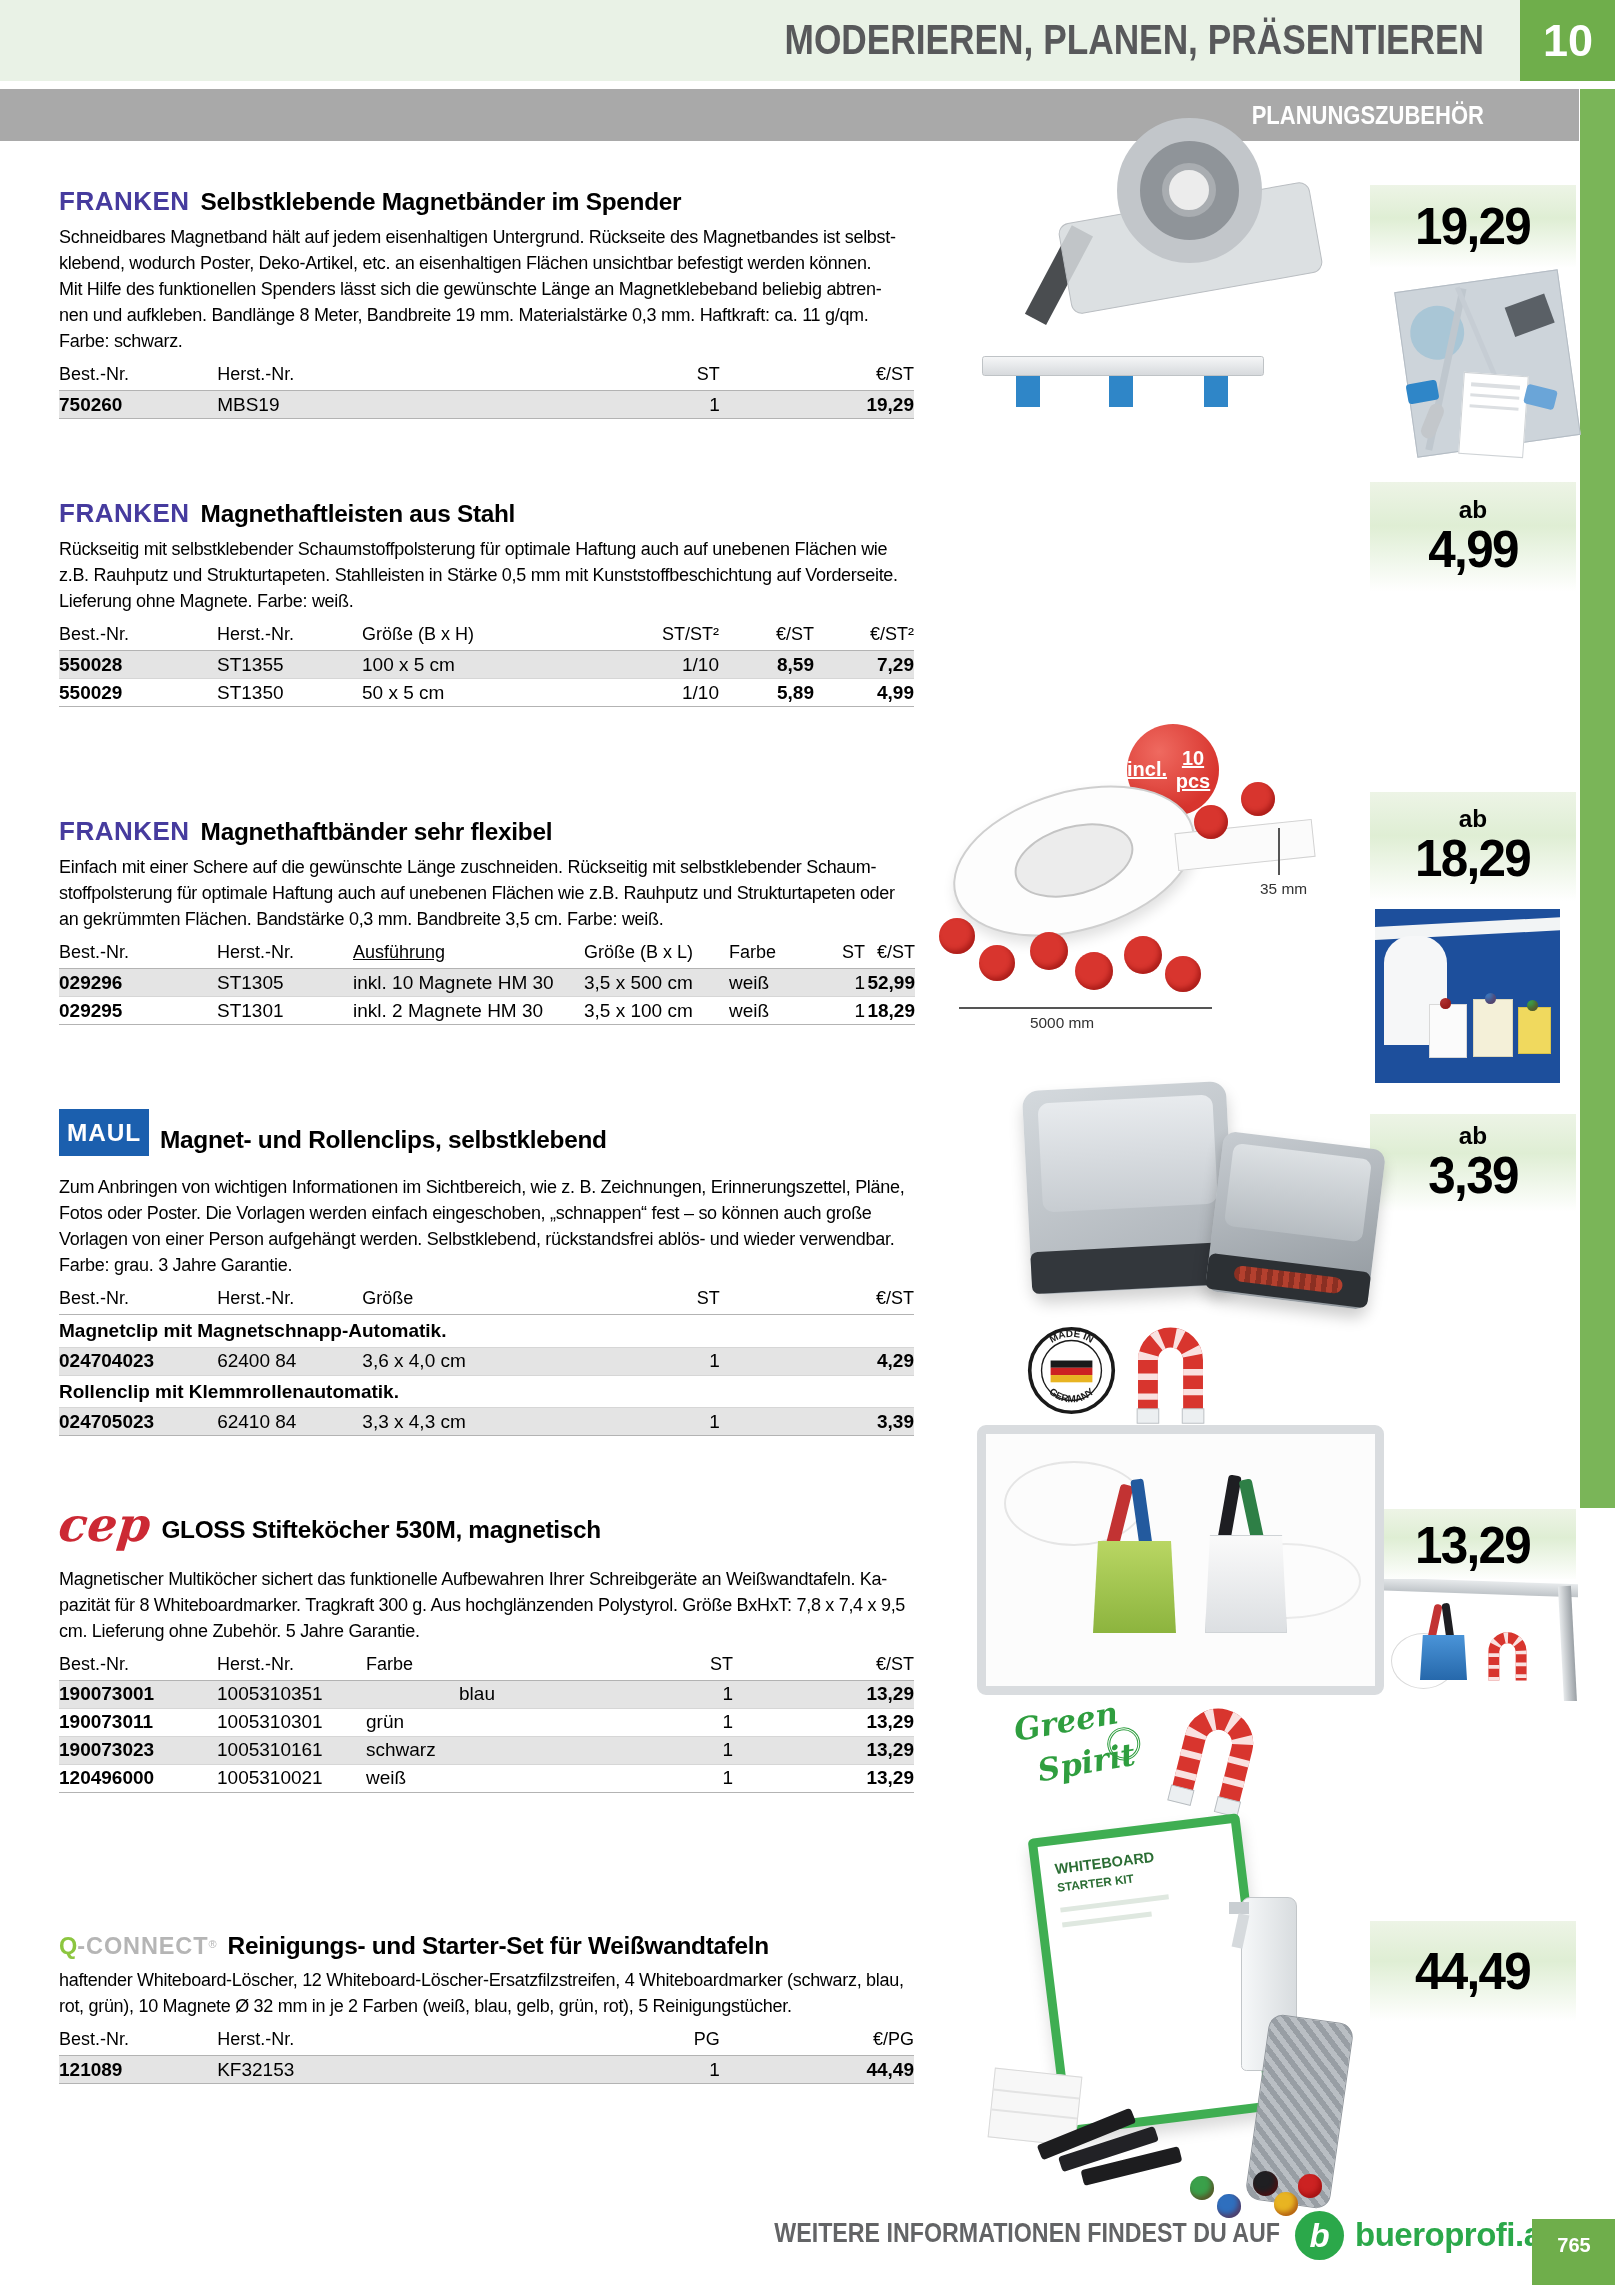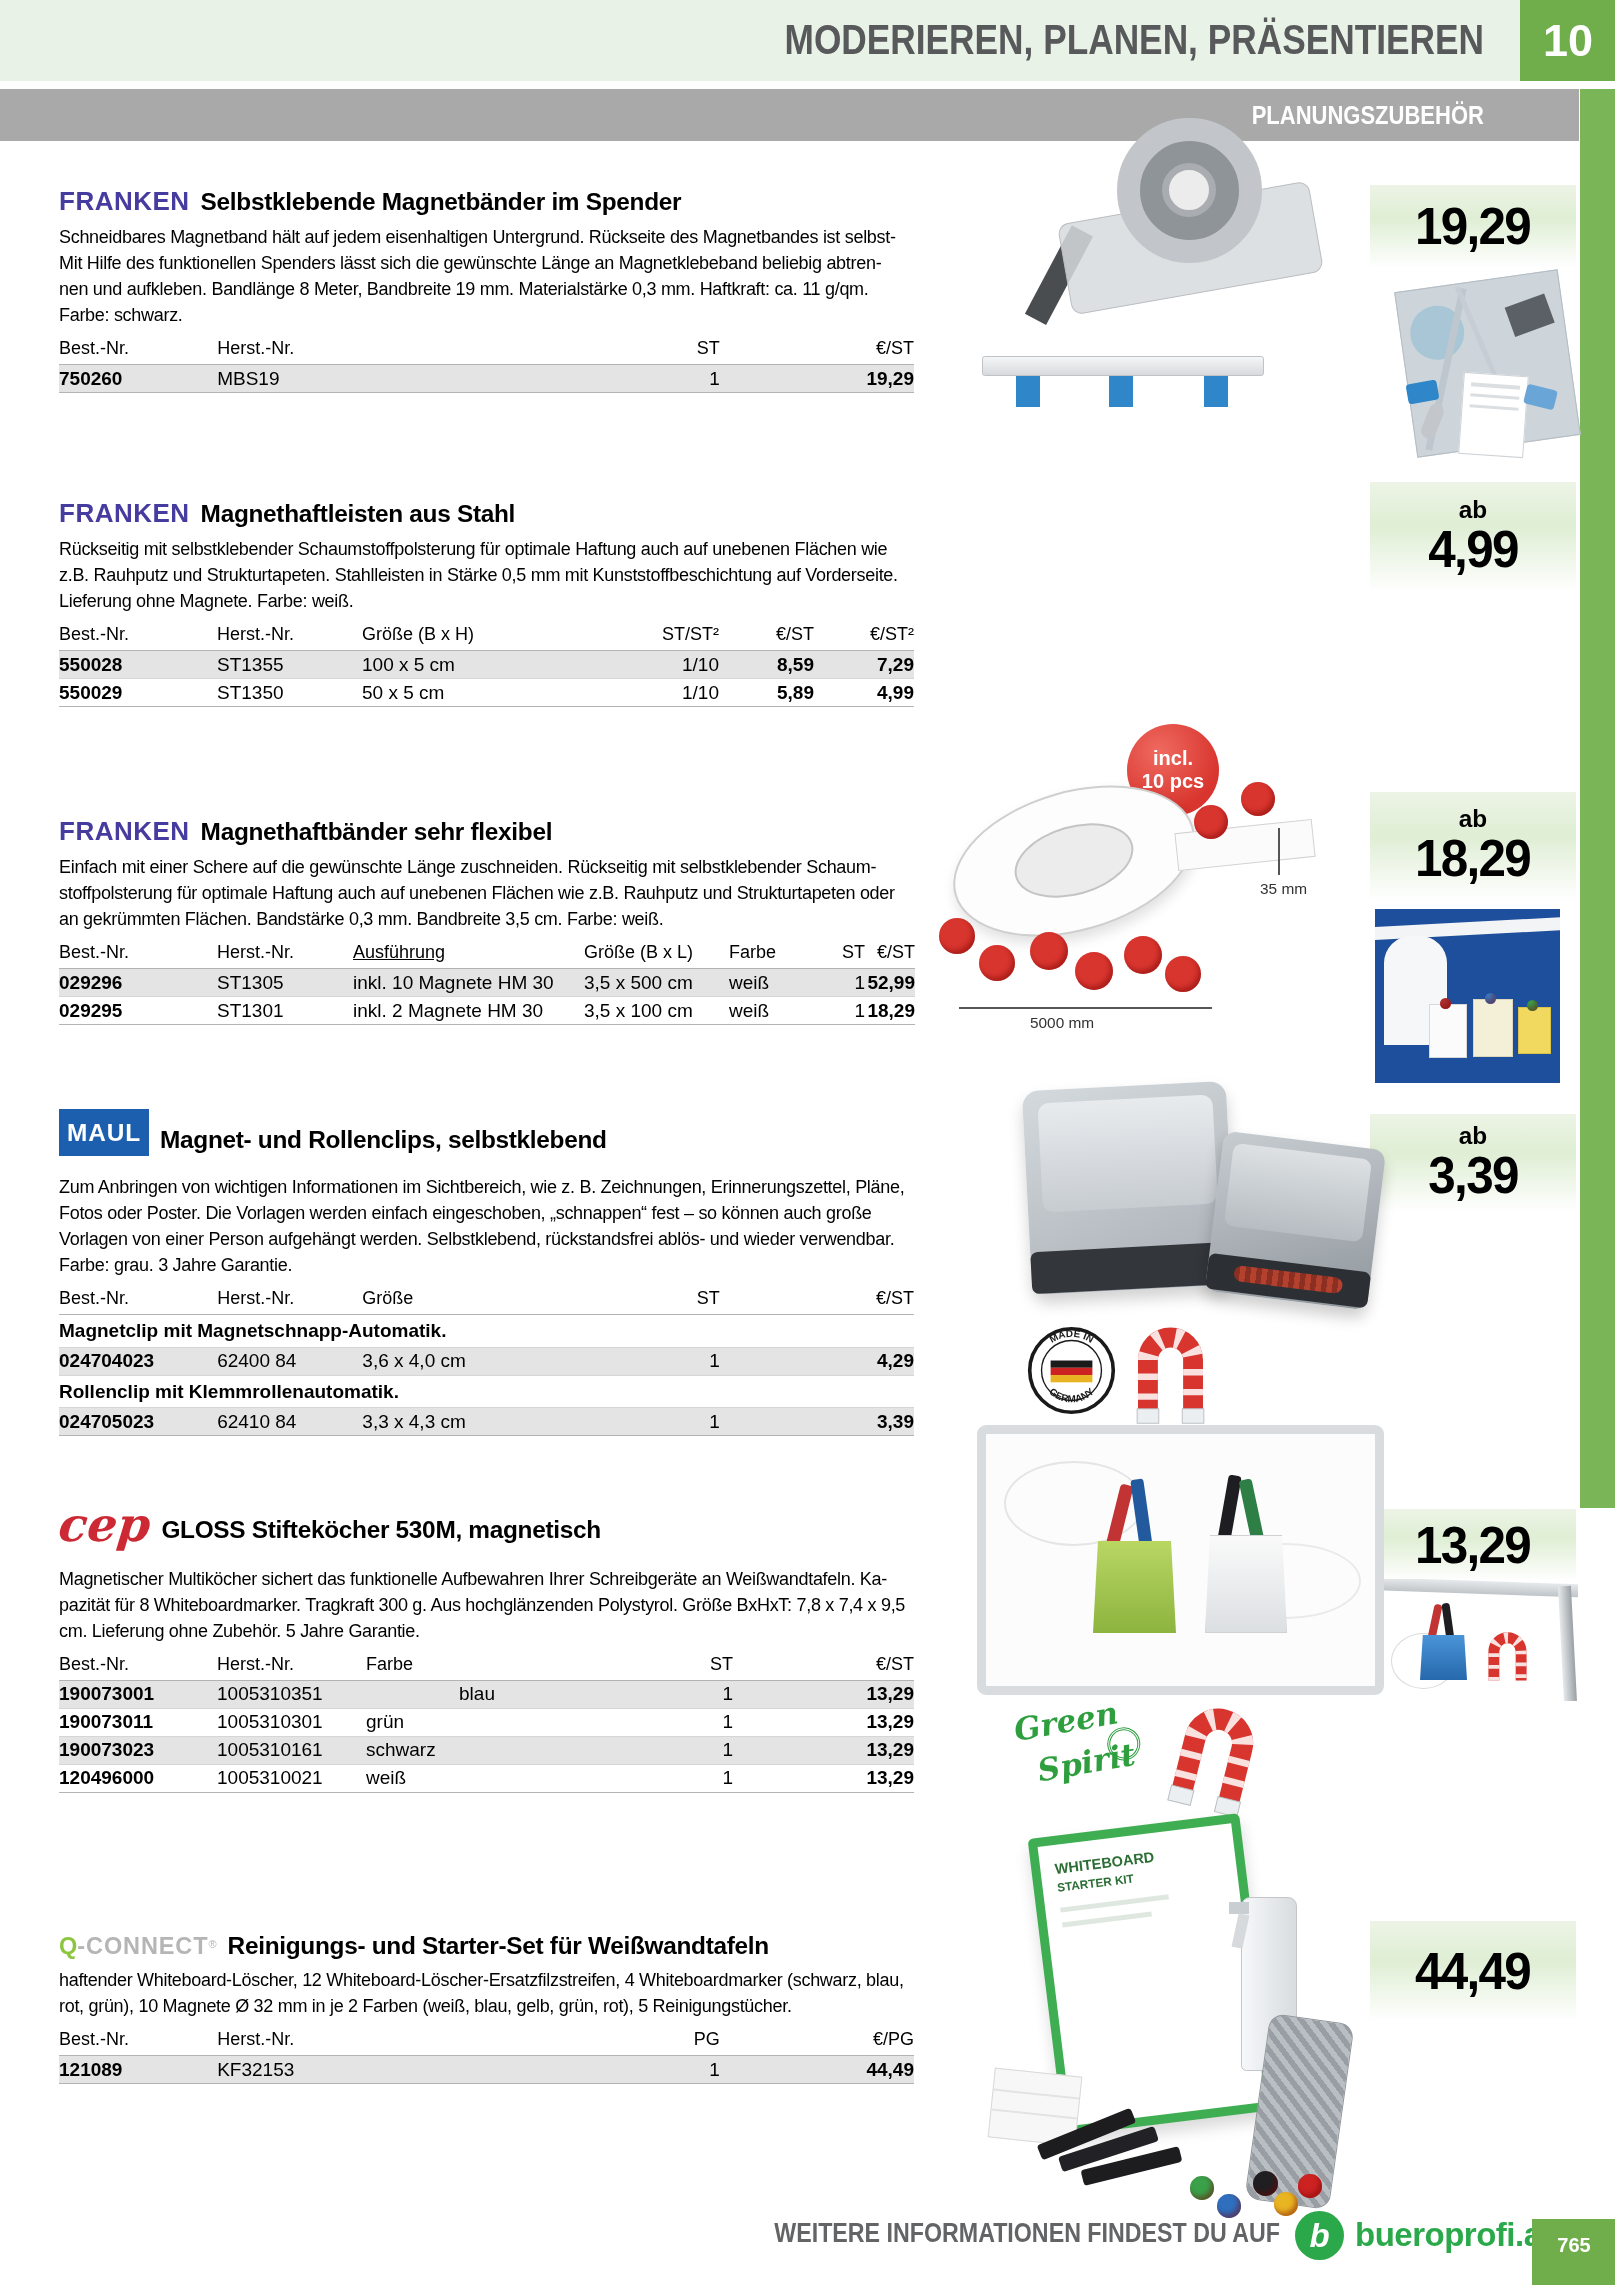--- a/index.html
+++ b/index.html
@@ -56,21 +56,21 @@
     color:#fff;font-weight:bold;font-style:italic;font-size:33px;display:flex;align-items:center;justify-content:center;}
   .bp-site{position:absolute;left:1355px;top:2216px;font-size:33px;font-weight:bold;color:#2ba84a;letter-spacing:-0.5px;}
   .page-box{position:absolute;left:1532px;top:2219px;width:84px;height:66px;background:#6fae4b;color:#fff;
     font-weight:bold;font-size:20px;text-align:center;padding-top:14.5px;box-sizing:border-box;}
 
   
   .photo{position:absolute;}
   .dot{position:absolute;border-radius:50%;background:#d8352e;box-shadow:inset -2.7px -3.6px 5.4px rgba(120,0,0,.45);}
   .dim-label{position:absolute;font-size:15.4px;color:#333;}
   .badge-incl{position:absolute;border-radius:50%;background:radial-gradient(circle at 35% 30%,#ef6a60,#d8352e 70%);
-    color:#fff;text-align:center;display:flex;flex-direction:column;align-items:center;justify-content:center;font-weight:bold;}
+    color:#fff;text-align:center;display:flex;flex-direction:row;align-items:center;justify-content:center;font-weight:bold;text-decoration:underline;}
   .horseshoe{position:absolute;}
   .cup{position:absolute;clip-path:polygon(6% 0,94% 0,100% 100%,0 100%);}
   .marker{position:absolute;border-radius:3.6px;}
 </style>
 </head>
 <body>
 
 <div class="band">
   <span class="band-title">MODERIEREN, PLANEN, PRÄSENTIEREN</span>
 </div>
@@ -82,20 +82,21 @@
 </div>
 <div class="greenstrip"></div>
 
 <section class="sec" style="top:186px">
   <div class="sec-head">
     <span class="brand-franken">FRANKEN</span>
     <h2 class="sec-title">Selbstklebende Magnetbänder im Spender</h2>
   </div>
   <div class="desc">
       <div class="line">Schneidbares Magnetband hält auf jedem eisenhaltigen Untergrund. Rückseite des Magnetbandes ist selbst-</div>
+      <div class="line">klebend, wodurch Poster, Deko-Artikel, etc. an eisenhaltigen Flächen unsichtbar befestigt werden können.</div>
       <div class="line">Mit Hilfe des funktionellen Spenders lässt sich die gewünschte Länge an Magnetklebeband beliebig abtren-</div>
       <div class="line">nen und aufkleben. Bandlänge 8 Meter, Bandbreite 19 mm. Materialstärke 0,3 mm. Haftkraft: ca. 11 g/qm.</div>
       <div class="line">Farbe: schwarz.</div>
     </div>
   <div class="ptable">
       <table>
         <colgroup>
           <col style="width: 158px;">
           <col style="width: 362px;">
           <col style="width: 140px;">

